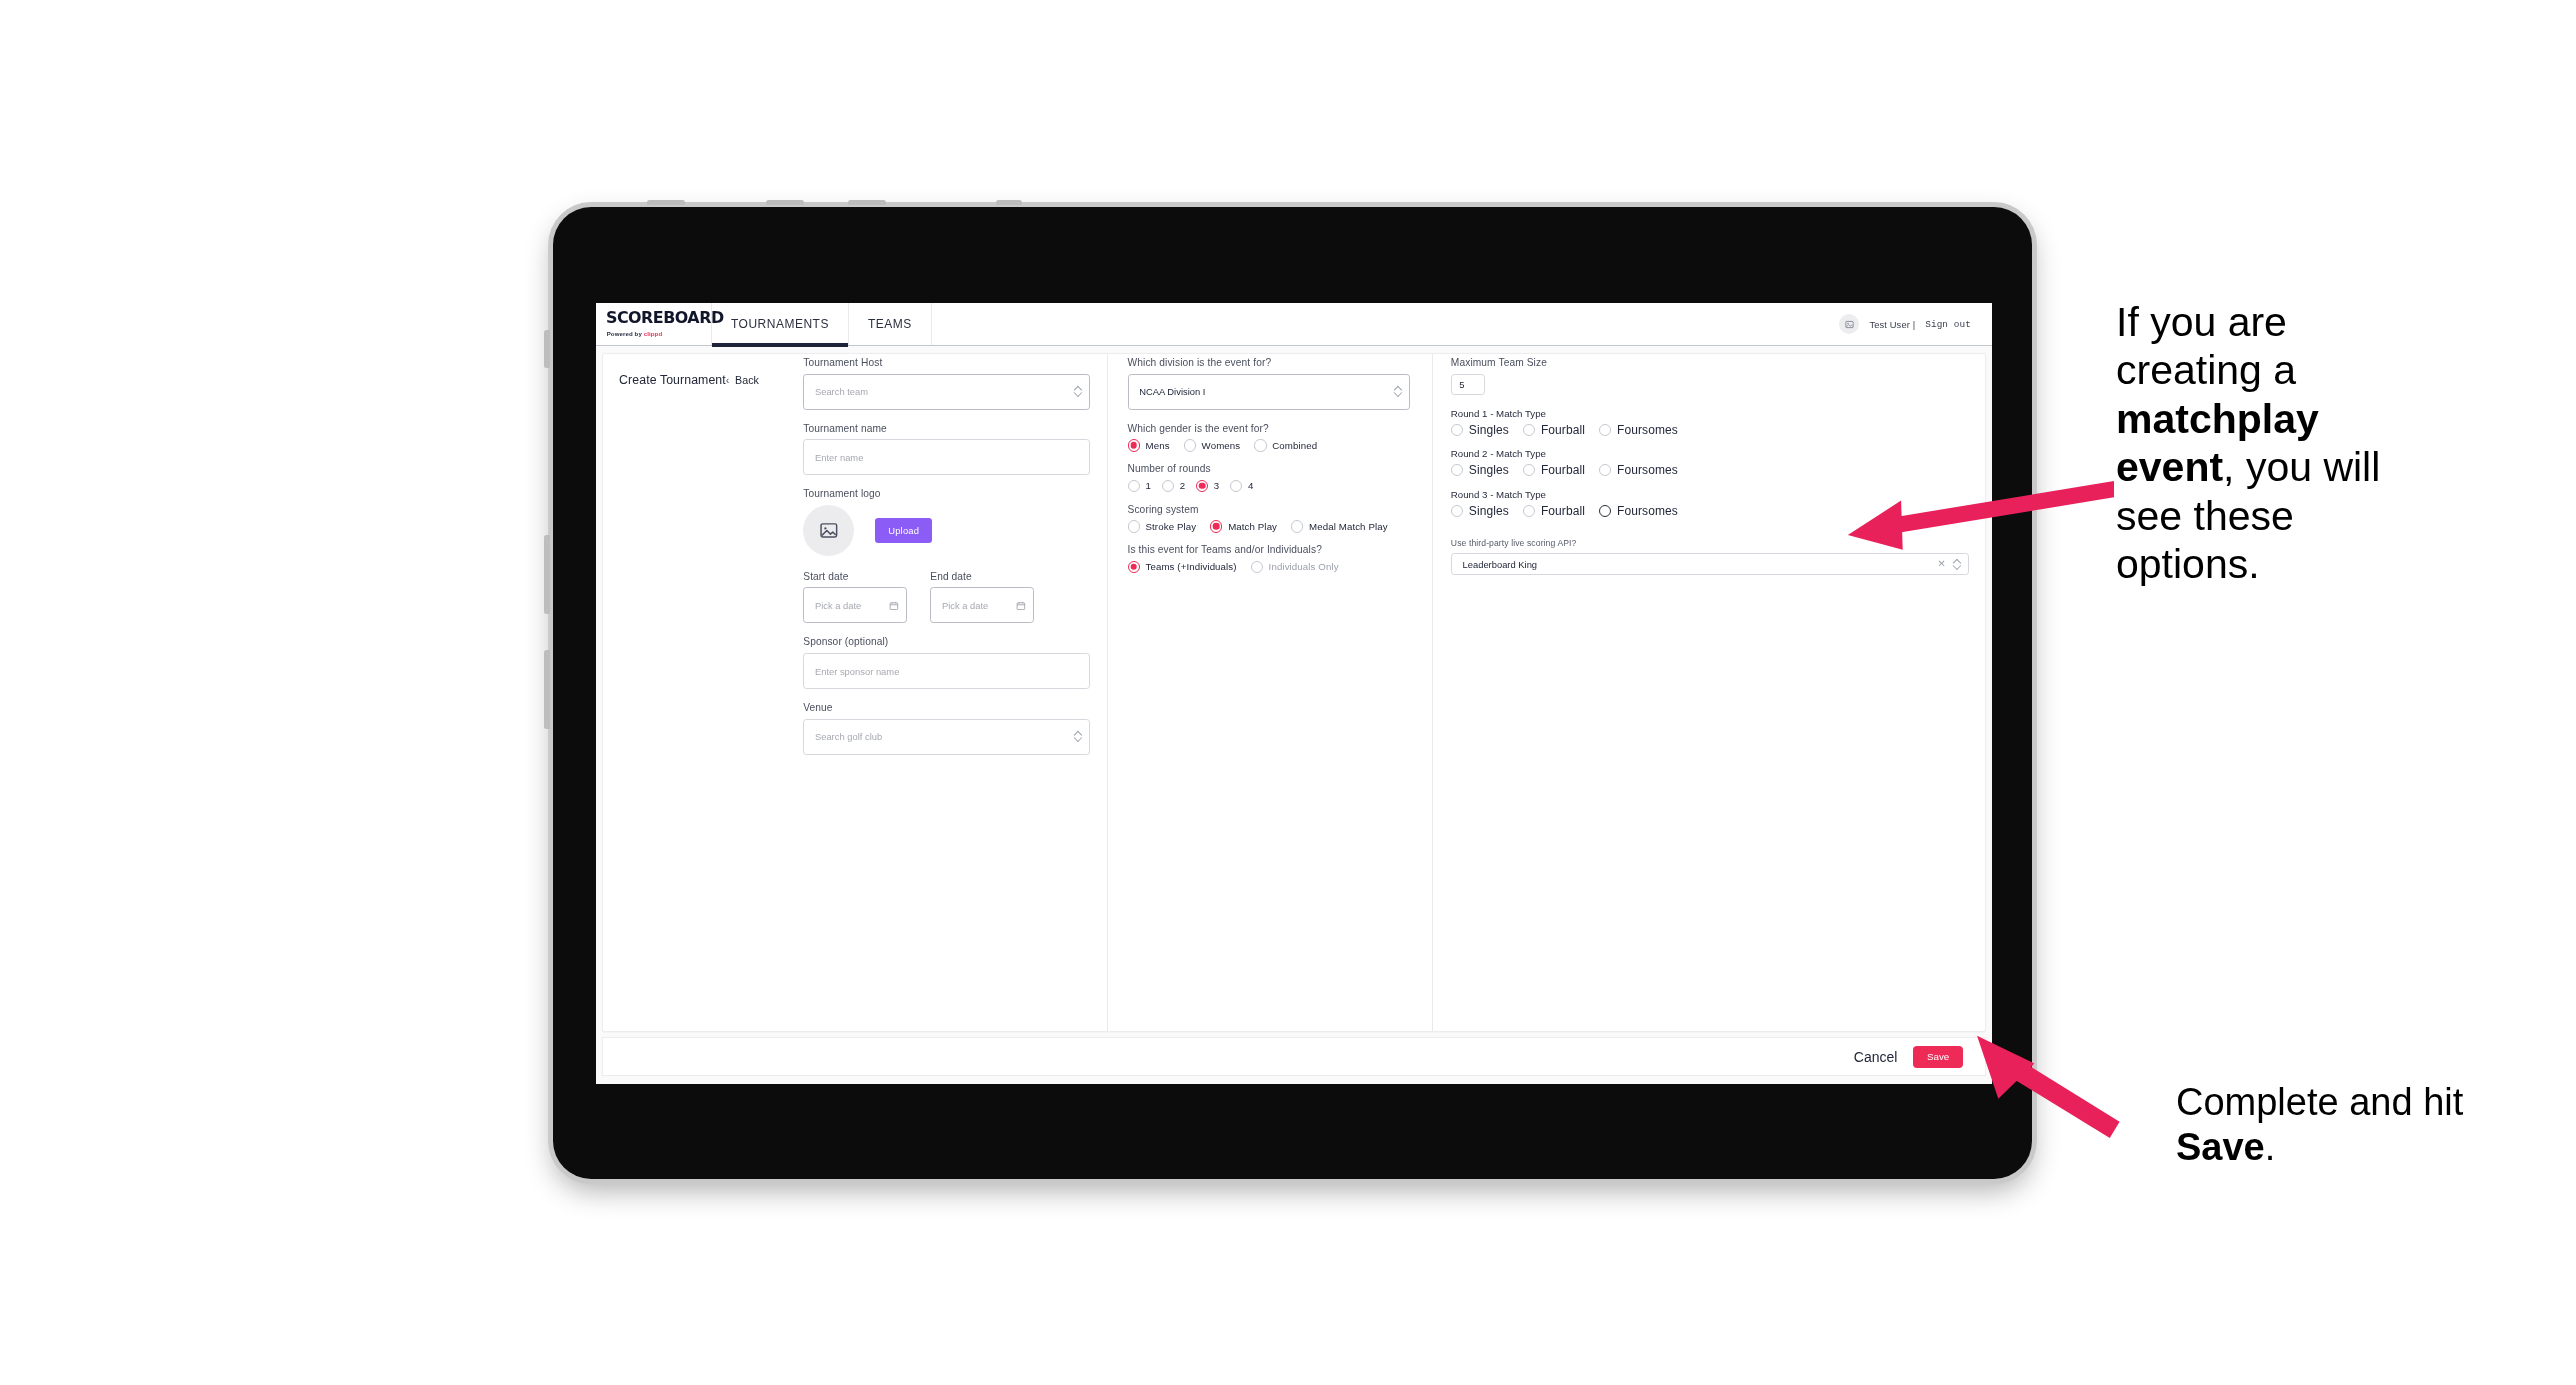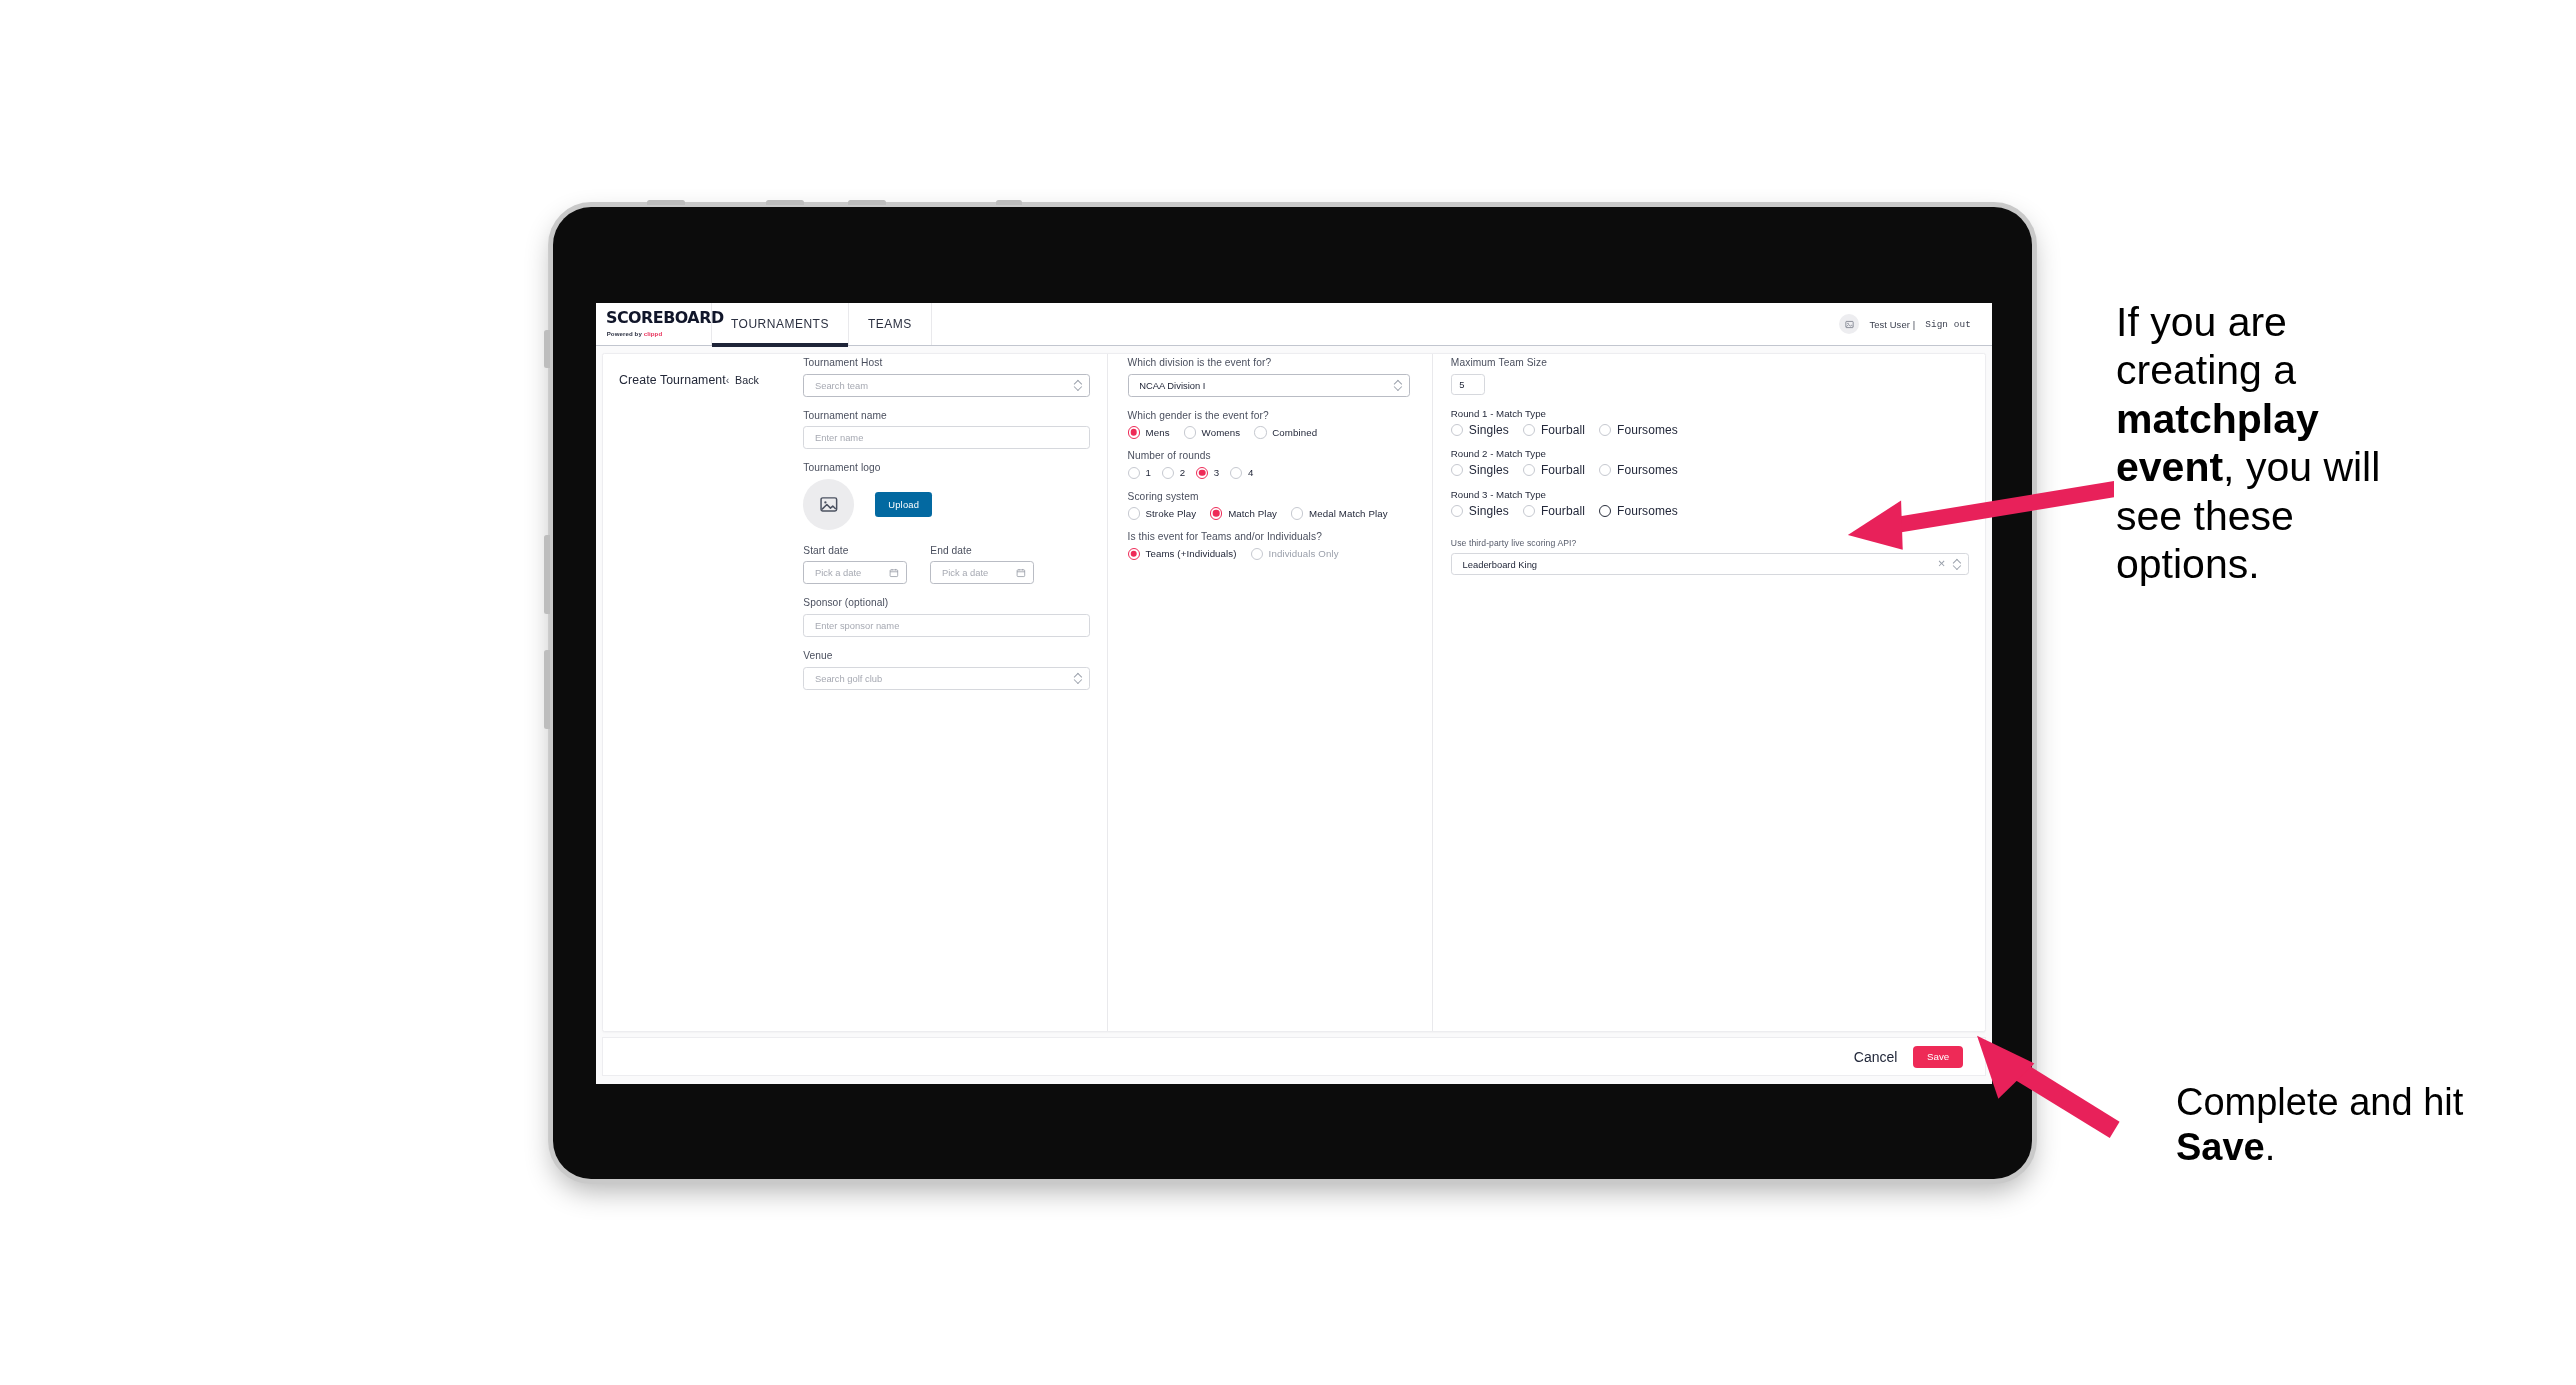--- a/index.html
+++ b/index.html
@@ -155,21 +155,21 @@
   .flabel {
     font-size: 10.2px;
     color: #4a4f5e;
     margin-bottom: 5.7px;
     letter-spacing: 0.1px;
   }
   .flabel.sm { font-size: 8.6px; color: #565b6a; }
   .field { margin-bottom: 13px; }
 
   .ctl {
-    height: 23px;
+    height: 36px;
     border: 0.8px solid #b9bcc4;
     border-radius: 3.3px;
     display: flex; align-items: center;
     padding: 0 7.4px 0 10.7px;
     background: #fff;
     font-size: 9.4px;
   }
   .ctl.light { border-color: #d6d8dd; }
   .ctl .ph { color: #a6a9b2; }
   .ctl .val { color: #23283a; }
@@ -183,21 +183,21 @@
   .chev-ud::before { top:0.8px; transform: rotate(45deg); }
   .chev-ud::after  { bottom:0.8px; transform: rotate(225deg); }
 
   .logo-row { display: flex; align-items: center; gap: 21px; margin-top: 1.6px; }
   .logo-circle {
     width: 51px; height: 51px; border-radius: 50%;
     background: #ececee;
     display: flex; align-items: center; justify-content: center;
   }
   .upload-btn {
-    background: #0369a1; color: #fff;
+    background: #8b5cf6; color: #fff;
     font-size: 9.4px;
     border-radius: 3.3px;
     padding: 6.6px 13px;
     letter-spacing: 0.2px;
   }
 
   .daterow { display: flex; gap: 23px; }
   .daterow > div { width: 104px; }
 
   .numinput {

